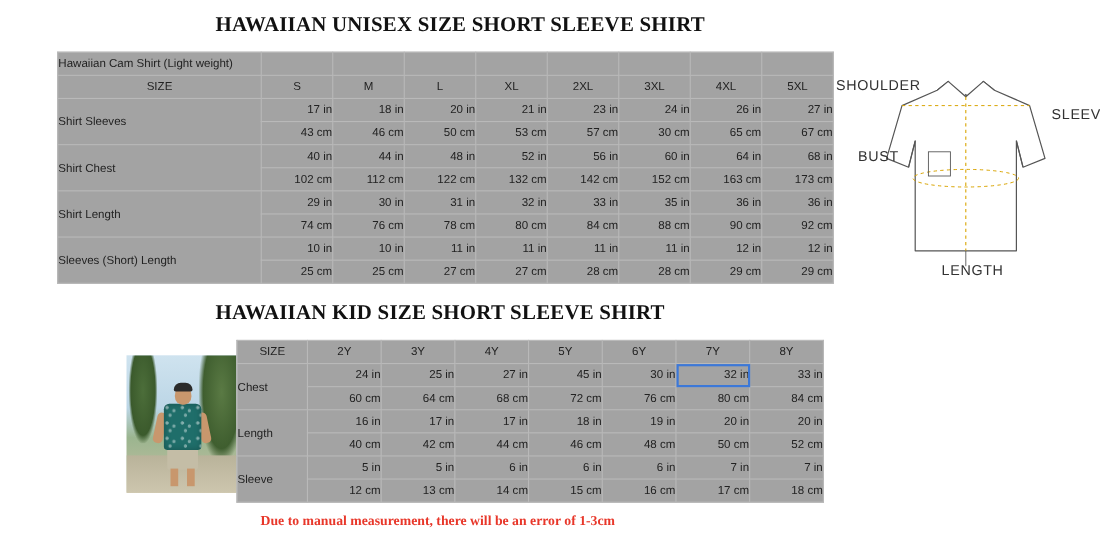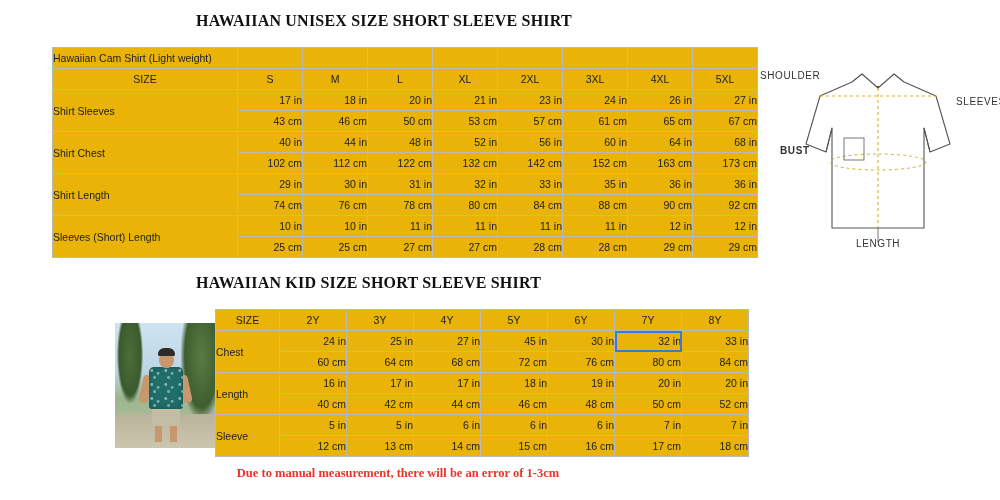--- a/index.html
+++ b/index.html
@@ -15,33 +15,33 @@
     color: #222222;
     position: relative;
     overflow: hidden;
   }
 
   
   .doc-title {
     position: absolute;
     font-family: "Liberation Serif", serif;
     font-weight: bold;
-    font-size: 16px;
+    font-size: 19px;
     letter-spacing: 0.2px;
     color: #111111;
     white-space: nowrap;
   }
   #title-adult { left: 196px; top: 12px; }
   #title-kid   { left: 196px; top: 274px; text-align: right; }
 
   
   table.size-table {
     border-collapse: collapse;
     table-layout: fixed;
-    background: #eab308;
+    background: #a3a3a3;
   }
   table.size-table td, table.size-table th {
     border: 1px solid #b9b9b9;
     font-size: 10.5px;
     font-weight: normal;
     color: #222222;
     padding: 0;
     height: 21px;
     box-sizing: border-box;
   }
@@ -157,21 +157,21 @@
   
   #shirt-diagram {
     position: absolute;
     left: 760px;
     top: 52px;
     width: 236px;
     height: 205px;
   }
   .diagram-label {
     position: absolute;
-    font-size: 10px;
+    font-size: 13px;
     letter-spacing: 0.6px;
     color: #333333;
     white-space: nowrap;
   }
 
   
   #footer-note {
     position: absolute;
     left: 0;
     top: 466px;
@@ -233,21 +233,21 @@
         <td class="valcell">24 in</td>
         <td class="valcell">26 in</td>
         <td class="valcell">27 in</td>
       </tr>
       <tr>
         <td class="valcell">43 cm</td>
         <td class="valcell">46 cm</td>
         <td class="valcell">50 cm</td>
         <td class="valcell">53 cm</td>
         <td class="valcell">57 cm</td>
-        <td class="valcell">61 cm</td>
+        <td class="valcell">30 cm</td>
         <td class="valcell">65 cm</td>
         <td class="valcell">67 cm</td>
       </tr>
       <tr>
         <td class="rowlabel" rowspan="2">Shirt Chest</td>
         <td class="valcell">40 in</td>
         <td class="valcell">44 in</td>
         <td class="valcell">48 in</td>
         <td class="valcell">52 in</td>
         <td class="valcell">56 in</td>
@@ -327,21 +327,21 @@
     <ellipse cx="118" cy="110" rx="48" ry="8" fill="none" stroke="#d9a400" stroke-width="0.9" stroke-dasharray="3 3"></ellipse>
 
     <line x1="60" y1="44" x2="176" y2="44" stroke="#d9a400" stroke-width="0.9" stroke-dasharray="3 3"></line>
 
     <line x1="118" y1="176" x2="118" y2="190" stroke="#555" stroke-width="0.8"></line>
 
     <rect x="84" y="86" width="20" height="22" fill="none" stroke="#555" stroke-width="0.8"></rect>
   </svg>
   <div class="diagram-label" style="left:0px; top:18px;">SHOULDER</div>
   <div class="diagram-label" style="left:196px; top:44px;">SLEEVES</div>
-  <div class="diagram-label" style="left:20px; top:93px;font-weight:bold;">BUST</div>
+  <div class="diagram-label" style="left:20px; top:82px;">BUST</div>
   <div class="diagram-label" style="left:96px; top:186px;">LENGTH</div>
 </div>
 
 <div class="doc-title" id="title-kid">HAWAIIAN KID SIZE SHORT SLEEVE SHIRT</div>
 
 <div id="kid-photo">
   <div class="tree-l"></div>
   <div class="tree-r"></div>
   <div class="ground"></div>
   <div class="arm-l"></div>

